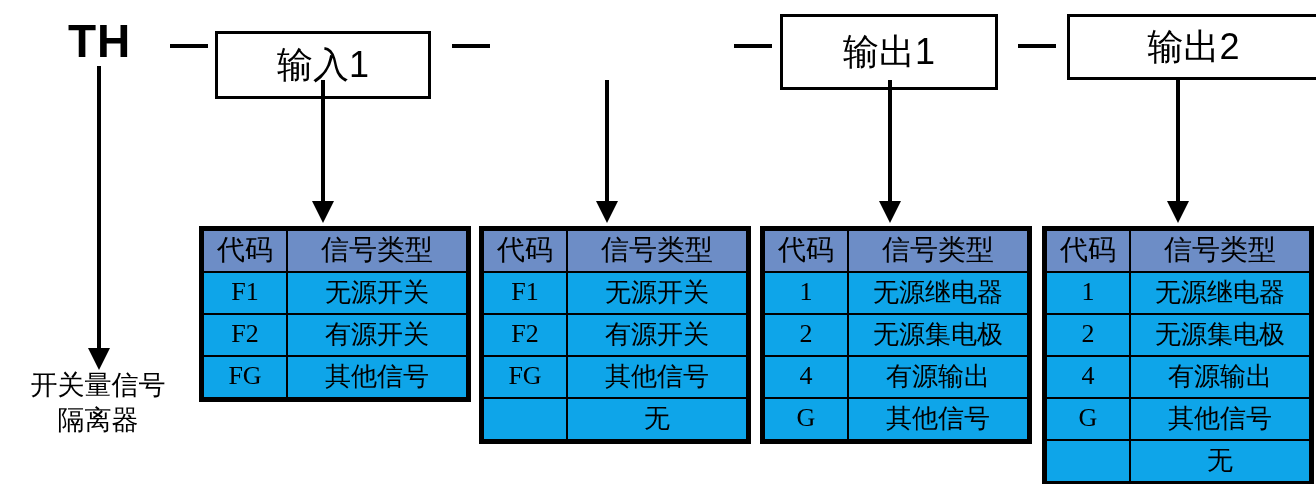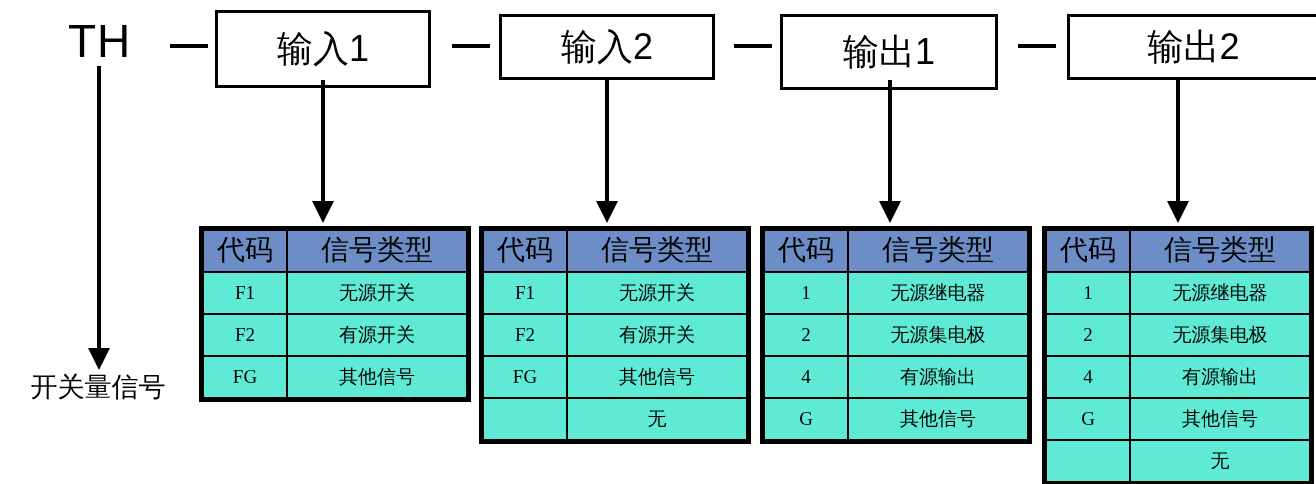--- a/index.html
+++ b/index.html
@@ -10,21 +10,21 @@
     color:#000000;
     position:relative;
     overflow:hidden;
   }
   #stage{position:absolute;left:0;top:0;width:1316px;height:484px;}
 
   
   .prefix{
     position:absolute;
     font-size:46px;
-    font-weight:400;
+    font-weight:700;
     letter-spacing:1px;
     line-height:1;
     white-space:nowrap;
     text-align:center;
   }
   .dash{
     position:absolute;
     height:4px;
     background:#000;
   }
@@ -63,61 +63,59 @@
     background:#fff;
   }
   .legend table{
     border-collapse:collapse;
     width:100%;
     table-layout:fixed;
   }
   .legend td{
     border:2px solid #000;
     text-align:center;
-    font-size:19px;
+    font-size:26px;
     line-height:1;
     padding:1px 0 3px 0;
     height:36px;
     white-space:nowrap;
-    background:#5eead4;
+    background:#0ea5e9;
   }
   .legend tr.head td{
     background:#6d8dc6;
     font-size:28px;
   }
   .legend td.code{font-family:Liberation Serif, serif;}
   .legend td.empty{}
 
   
   .caption{
     position:absolute;
     text-align:center;
     font-size:27px;
     line-height:1.28;
     white-space:nowrap;
+    font-family:Liberation Mono, monospace;
   }
   .caption div{display:block;}
 </style>
 </head>
 <body>
 
 <div id="stage">
 
   <div class="prefix" style="left:68px;top:18px;">TH</div>
 
   <div class="dash" style="left:170px;top:44px;width:38px;"></div>
   <div class="dash" style="left:452px;top:44px;width:38px;"></div>
   <div class="dash" style="left:734px;top:44px;width:38px;"></div>
   <div class="dash" style="left:1018px;top:44px;width:38px;"></div>
 
-  <div class="seg-box" style="left:215px;top:10px;width:216px;height:78px;">
+  <div class="seg-box" style="left:215px;top:31px;width:216px;height:68px;">
     <span>输入1</span>
-  </div>
-  <div class="seg-box" style="left:499px;top:14px;width:216px;height:66px;">
-    <span>输入2</span>
   </div>
   <div class="seg-box" style="left:780px;top:14px;width:218px;height:76px;">
     <span>输出1</span>
   </div>
   <div class="seg-box" style="left:1067px;top:14px;width:253px;height:66px;">
     <span>输出2</span>
   </div>
 
   <div class="v-line" style="left:97px;top:66px;height:284px;"></div>
   <div class="arrow-head" style="left:88px;top:348px;"></div>
@@ -253,15 +251,16 @@
         <tr>
           <td class="code empty"></td>
           <td>无</td>
         </tr>
       </tbody>
     </table>
   </div>
 
   <div class="caption" style="left:0px;top:370px;width:196px;">
     <div>开关量信号</div>
+    <div>隔离器</div>
   </div>
 
 </div>
 
 </body></html>

